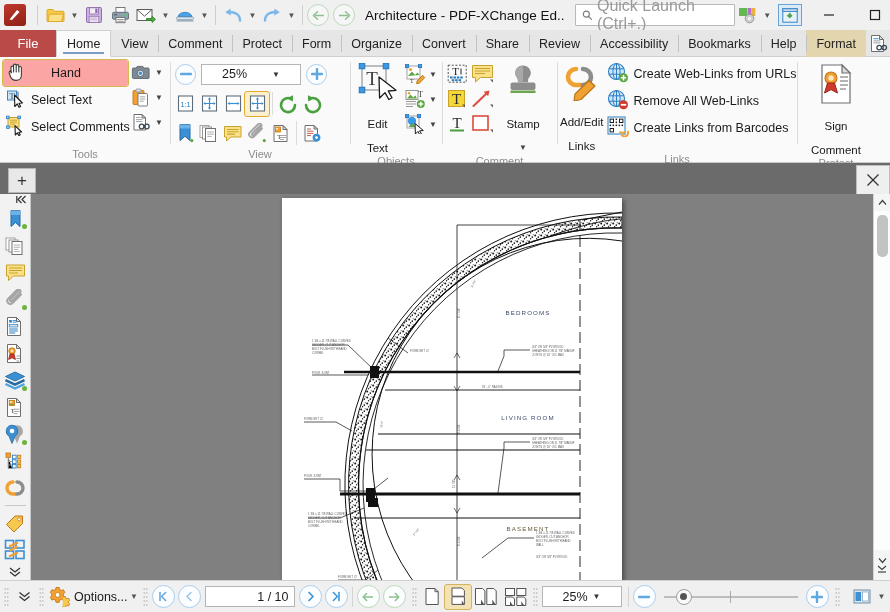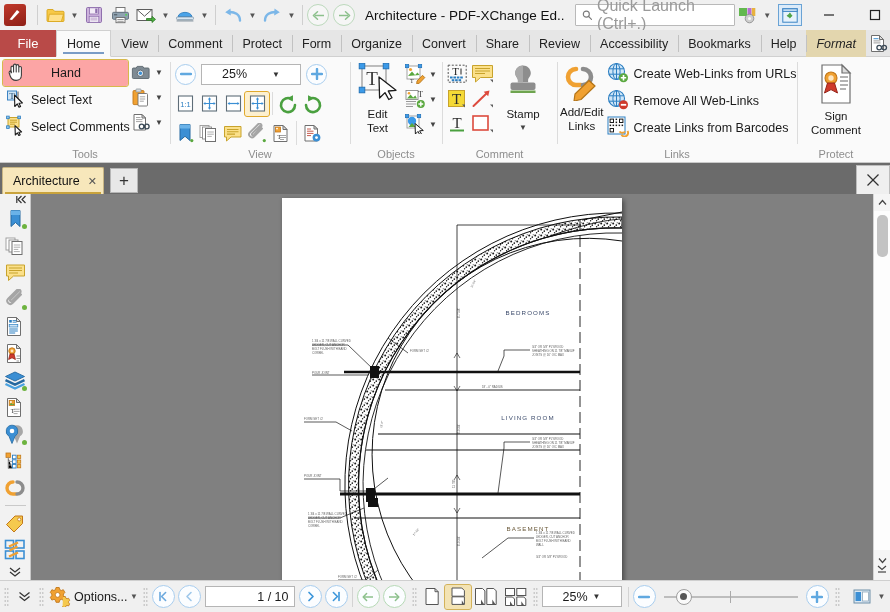--- a/index.html
+++ b/index.html
@@ -39,33 +39,33 @@
               border-bottom:1px solid #d0d0d0;position:relative;}
   .tab-file{background:#b94a48;color:#fff;height:27px;min-width:56px;display:flex;align-items:center;
             justify-content:center;font-size:13px;cursor:pointer;}
   .tab{height:27px;padding:0 10px;display:flex;align-items:center;justify-content:center;font-size:12.5px;
        color:#222;cursor:pointer;position:relative;}
   .tab + .tab::before{content:"";position:absolute;left:0;top:5px;height:17px;width:1px;background:#c2c2c2;}
   .tab.active{background:#fafafa;border-top:1px solid #d0d0d0;border-left:1px solid #d0d0d0;
               border-right:1px solid #d0d0d0;border-bottom:1px solid #fafafa;margin-bottom:-1px;}
   .tab.active::after{content:"";position:absolute;left:6px;right:6px;bottom:2px;height:2px;background:#7a9cc6;}
   .tab.active + .tab::before{display:none;}
-  .tab.contextual{background:#e3d6ae;font-style:italic;}
+  .tab.contextual{background:#e3d6ae;}
   .tabs-right{margin-left:auto;display:flex;align-items:center;gap:3px;padding-right:5px;}
   .tabs-right .ic{width:24px;height:24px;display:flex;align-items:center;justify-content:center;cursor:pointer;}
 
   
   .ribbon{flex:0 0 105px;background:#fafafa;display:flex;border-bottom:1px solid #c9c9c9;position:relative;}
   .group{display:flex;flex-direction:column;height:105px;position:relative;padding:3px 3px 0 3px;}
   .group + .group::before{content:"";position:absolute;left:0;top:5px;bottom:18px;width:1px;background:#dcdcdc;}
   .group-body{display:flex;flex:1;align-items:flex-start;gap:1px;}
   .group-label{height:15px;line-height:15px;text-align:center;font-size:11px;color:#8d8d8d;}
   .bigbtn{width:58px;display:flex;flex-direction:column;align-items:center;justify-content:flex-start;
           padding-top:3px;cursor:pointer;border-radius:2px;}
-  .bigbtn .lbl{font-size:11.5px;text-align:center;line-height:12px;margin-top:2px;color:#1a1a1a;}
+  .bigbtn .lbl{font-size:11.5px;text-align:center;line-height:12px;margin-top:12px;color:#1a1a1a;}
   .col{display:flex;flex-direction:column;gap:1px;}
   .rowbtn{display:flex;align-items:center;height:26px;padding:0 3px;cursor:pointer;border-radius:2px;gap:4px;}
   .rowbtn .lbl{font-size:12.5px;white-space:nowrap;color:#1a1a1a;}
   .rowbtn.checked{background:#fca5a5;outline:1px solid #d6b94c;gap:24px;}
   .smallicon{width:24px;height:24px;display:flex;align-items:center;justify-content:center;cursor:pointer;border-radius:2px;}
   .smallicon.on{background:#fdf0cf;outline:1px solid #e0a92c;}
   .dd{width:12px;height:24px;display:flex;align-items:center;justify-content:center;font-size:8px;color:#444;cursor:pointer;}
   .zoomrow{display:flex;align-items:center;gap:5px;height:28px;padding:0 2px;}
   .zoomcombo{width:100px;height:21px;border:1px solid #b5b5b5;background:#fff;display:flex;align-items:center;
              justify-content:space-between;padding:0 20px;font-size:12.5px;}
@@ -720,24 +720,20 @@
           </span>
           <span class="lbl">Sign</span>
           <span class="lbl">Comment</span>
         </div>
       </div>
       <div class="group-label">Protect</div>
     </div>
   </div>
 
   <div class="tabstrip">
-    <div class="dtab">
-      <span>Architecture</span>
-      <span class="x">✕</span>
-    </div>
     <div class="dtab-add">
       <span>+</span>
     </div>
     <div class="tabstrip-close">
       <svg width="14" height="14" viewBox="0 0 14 14">
         <line x1="1.5" y1="1.5" x2="12.5" y2="12.5" stroke="#333" stroke-width="1.3"></line>
         <line x1="12.5" y1="1.5" x2="1.5" y2="12.5" stroke="#333" stroke-width="1.3"></line>
       </svg>
     </div>
   </div>

